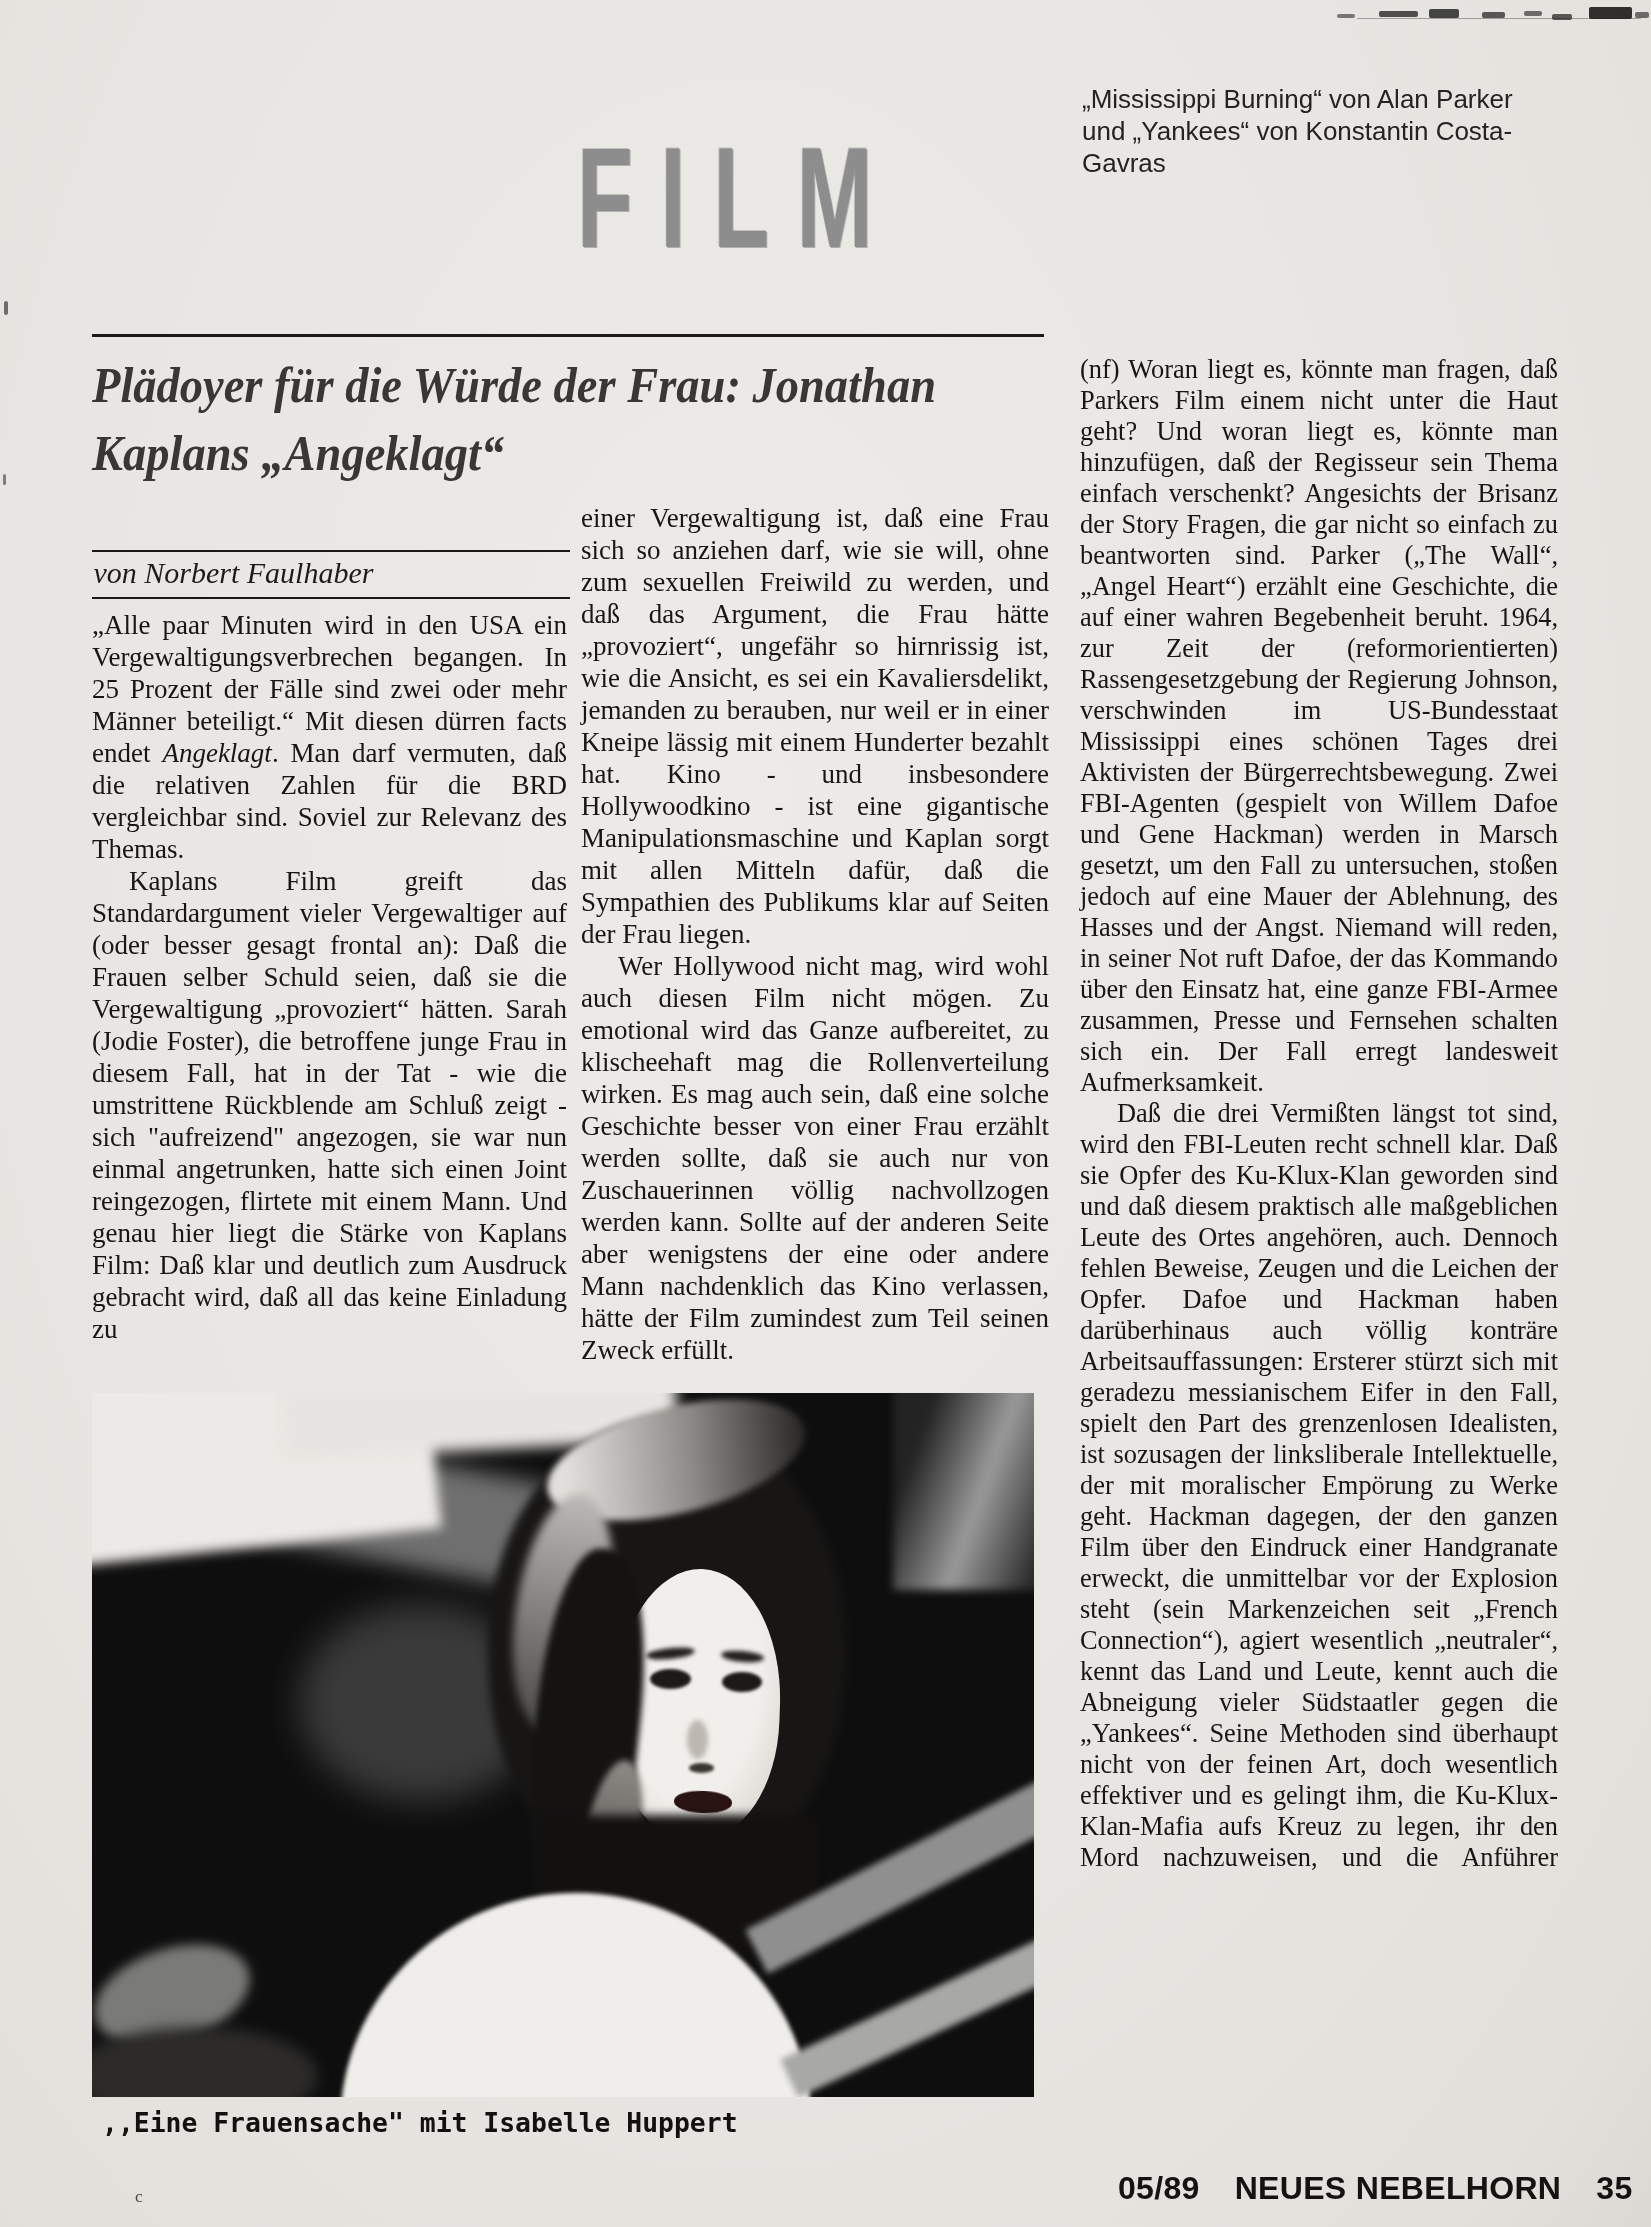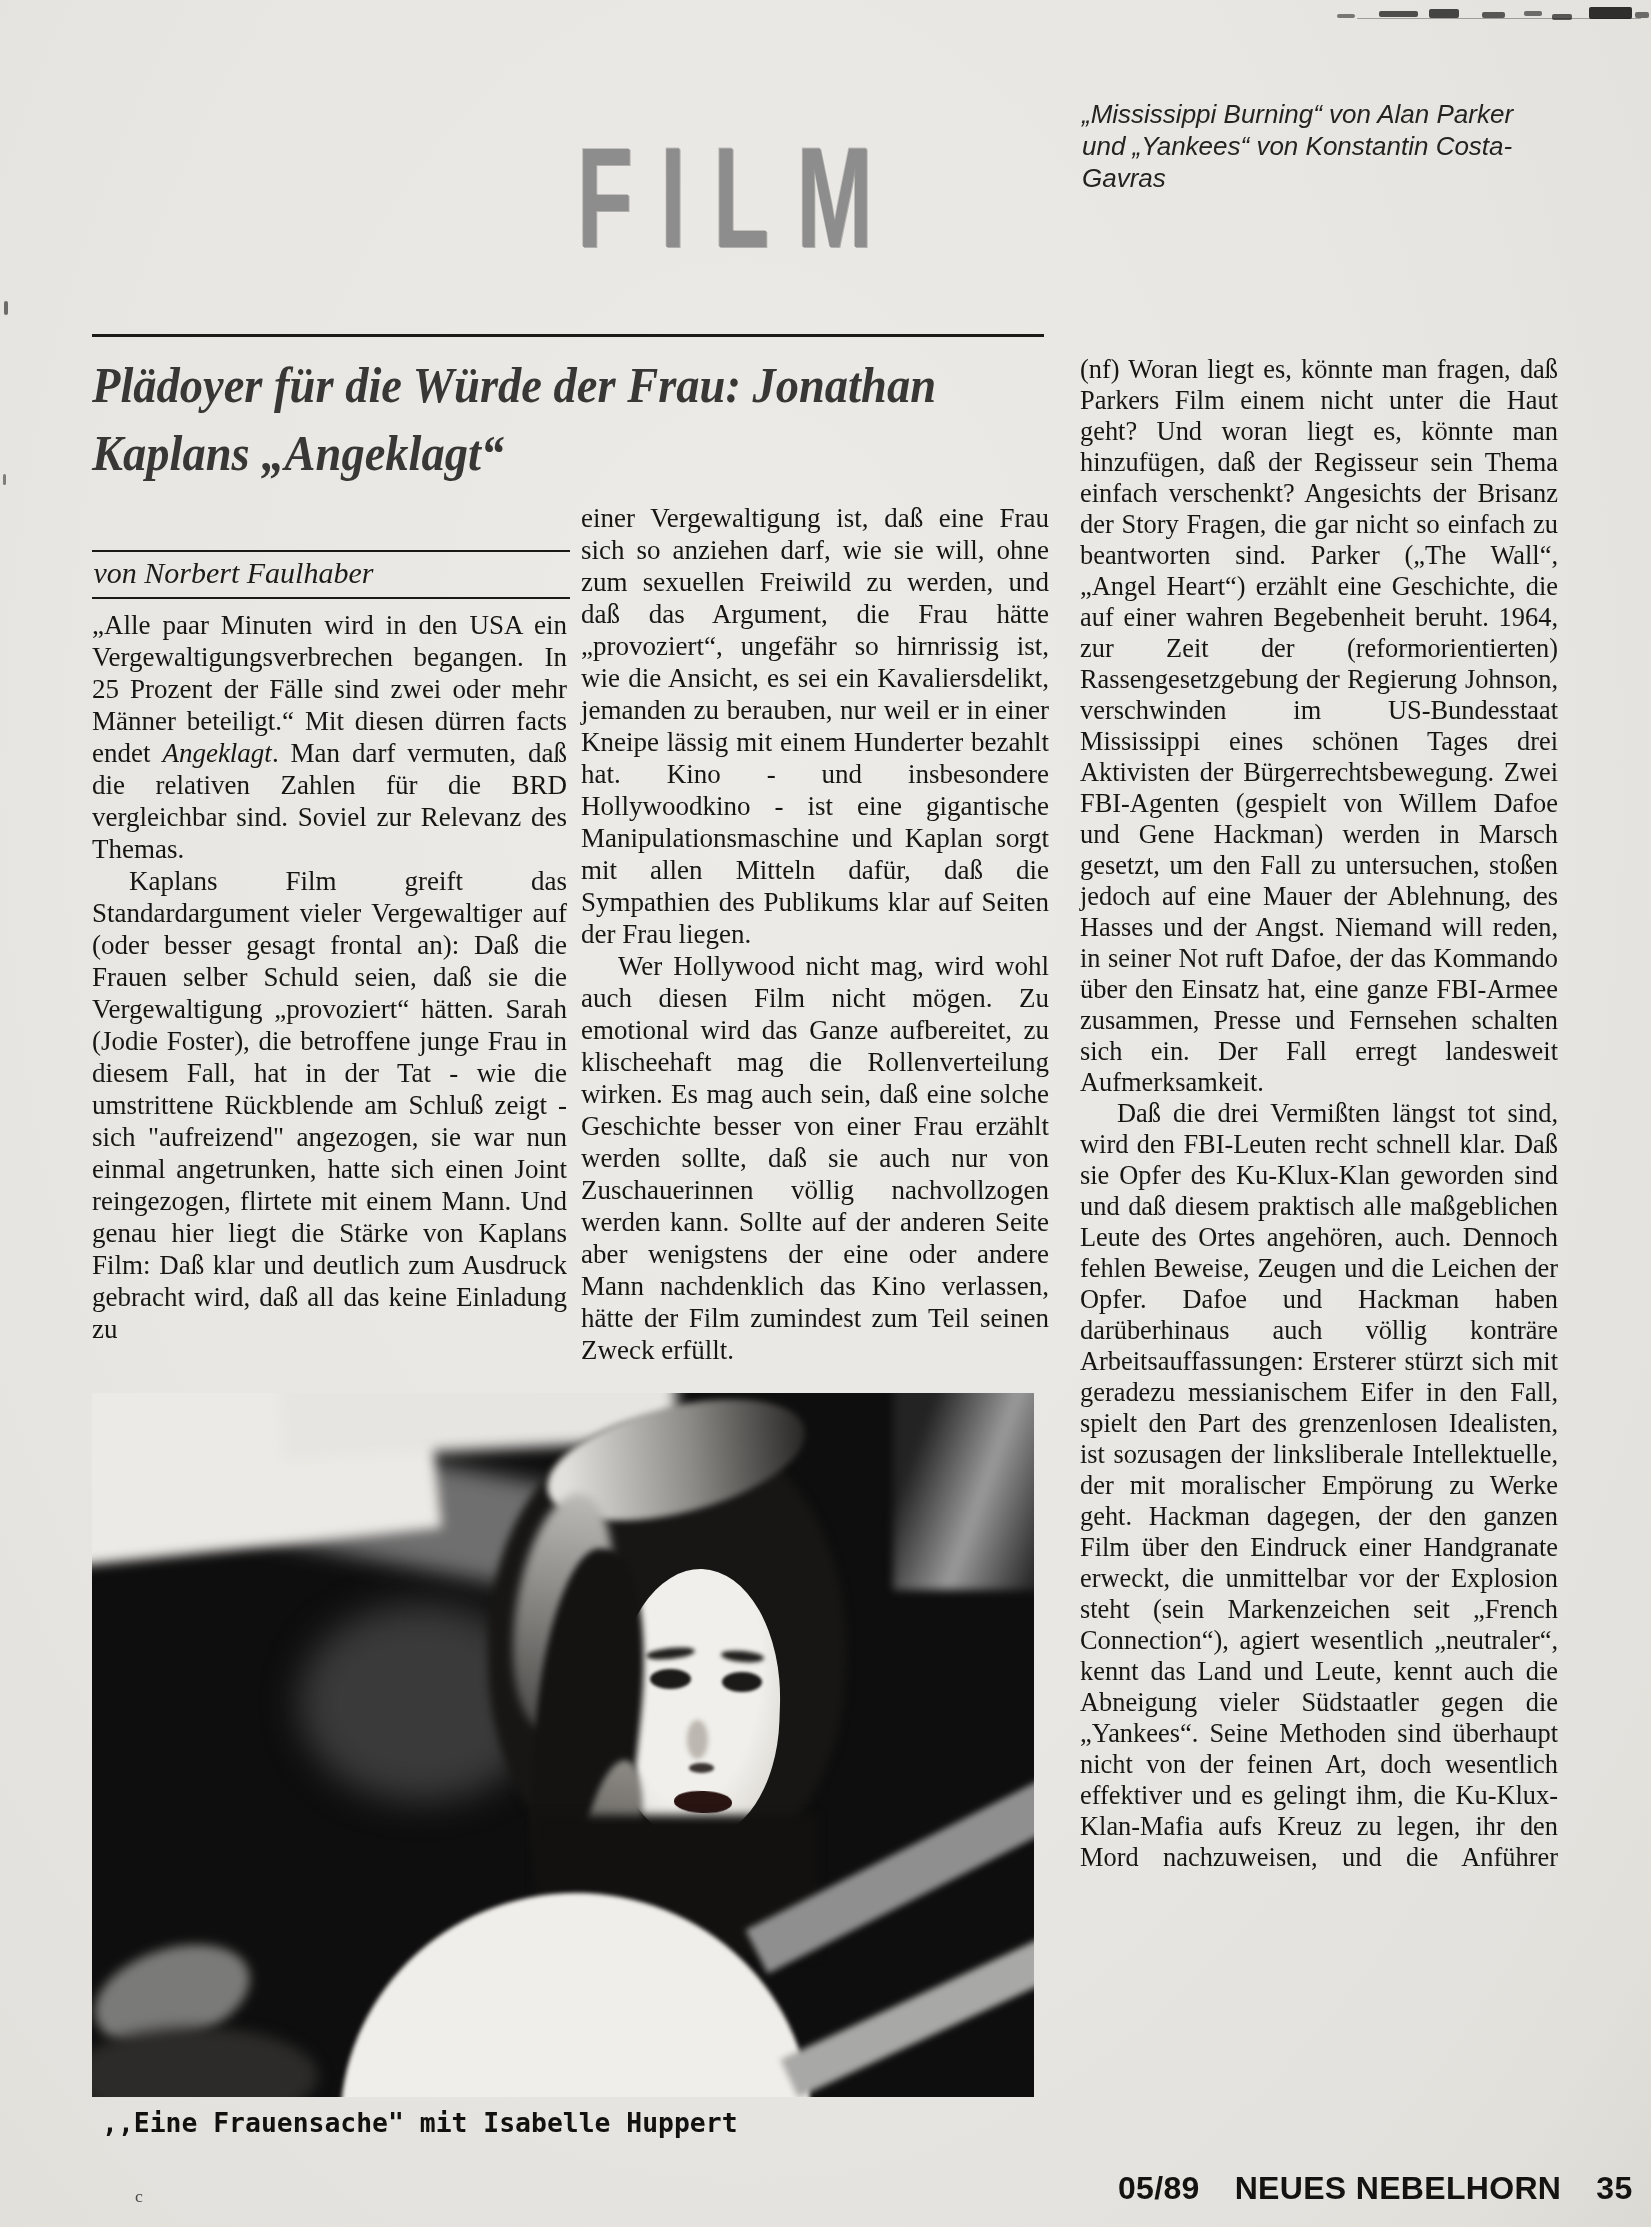--- a/index.html
+++ b/index.html
@@ -9,22 +9,22 @@
         background-image:radial-gradient(ellipse at 45% 35%, #edebe7 0%, #e8e6e2 55%, #e2e0db 90%, #dbd9d3 100%);
         font-family:"Liberation Serif", serif;}
   
   .film-logo{position:absolute;left:577px;top:126px;font-family:"Liberation Sans",sans-serif;
              font-weight:bold;font-size:143px;line-height:1;letter-spacing:0.30em;color:#8d8d8d;
              transform:scaleX(0.64);transform-origin:left top;
              text-shadow:1.4px 1.4px 0 rgba(70,70,70,.35), -1.4px -1.4px 0 rgba(70,70,70,.25);}
   .right-head{position:absolute;left:1082px;top:65px;width:494px;}
   .right-title{font-size:49px;line-height:62px;font-weight:bold;font-style:italic;color:#3c3b39;
                text-shadow:0.7px 0.7px 0 rgba(40,40,40,.3);}
-  .right-subtitle{margin-top:33px;font-family:"Liberation Sans",sans-serif;font-size:26px;
-                  line-height:32px;color:#242322;font-style:italic;}
+  .right-subtitle{margin-top:18px;font-family:"Liberation Sans",sans-serif;font-size:26px;
+                  line-height:32px;color:#242322;}
   
   .rule-title{position:absolute;left:92px;top:334px;width:952px;height:3.4px;background:#1c1b1a;}
   .left-title{position:absolute;left:92px;top:351px;width:961px;margin:0;
               font-size:50px;line-height:68px;font-weight:bold;font-style:italic;color:#35343redundant2;
               color:#383736;transform:scaleX(.93);transform-origin:left top;}
   .byline{position:absolute;left:92px;top:550px;width:474px;border-top:2.7px solid #1a1918;
           border-bottom:2px solid #1a1918;padding:4.1px 2.7px 6.8px 1.4px;
           font-style:italic;font-size:30px;color:#1d1c1b;}
   
   .col{position:absolute;font-size:27px;line-height:32px;color:#171615;}

